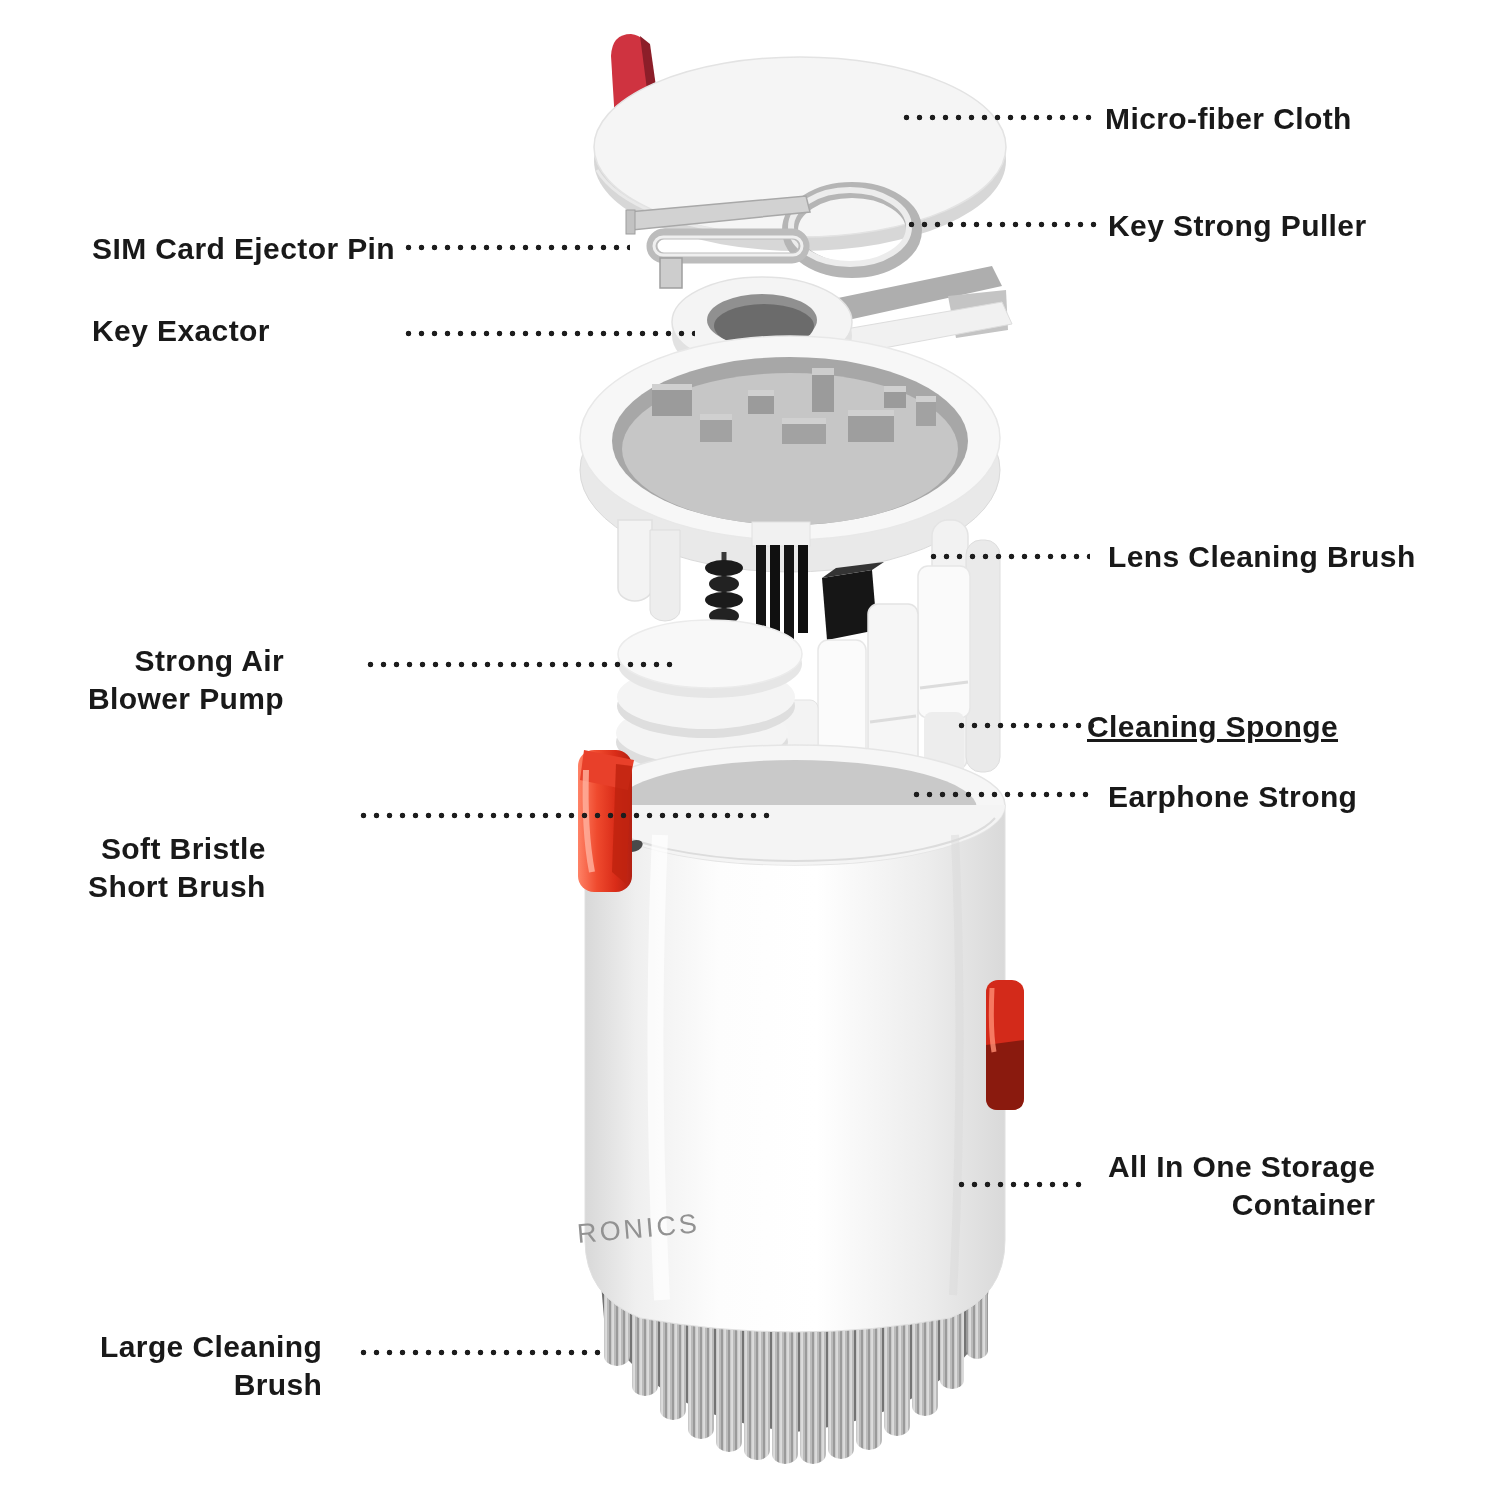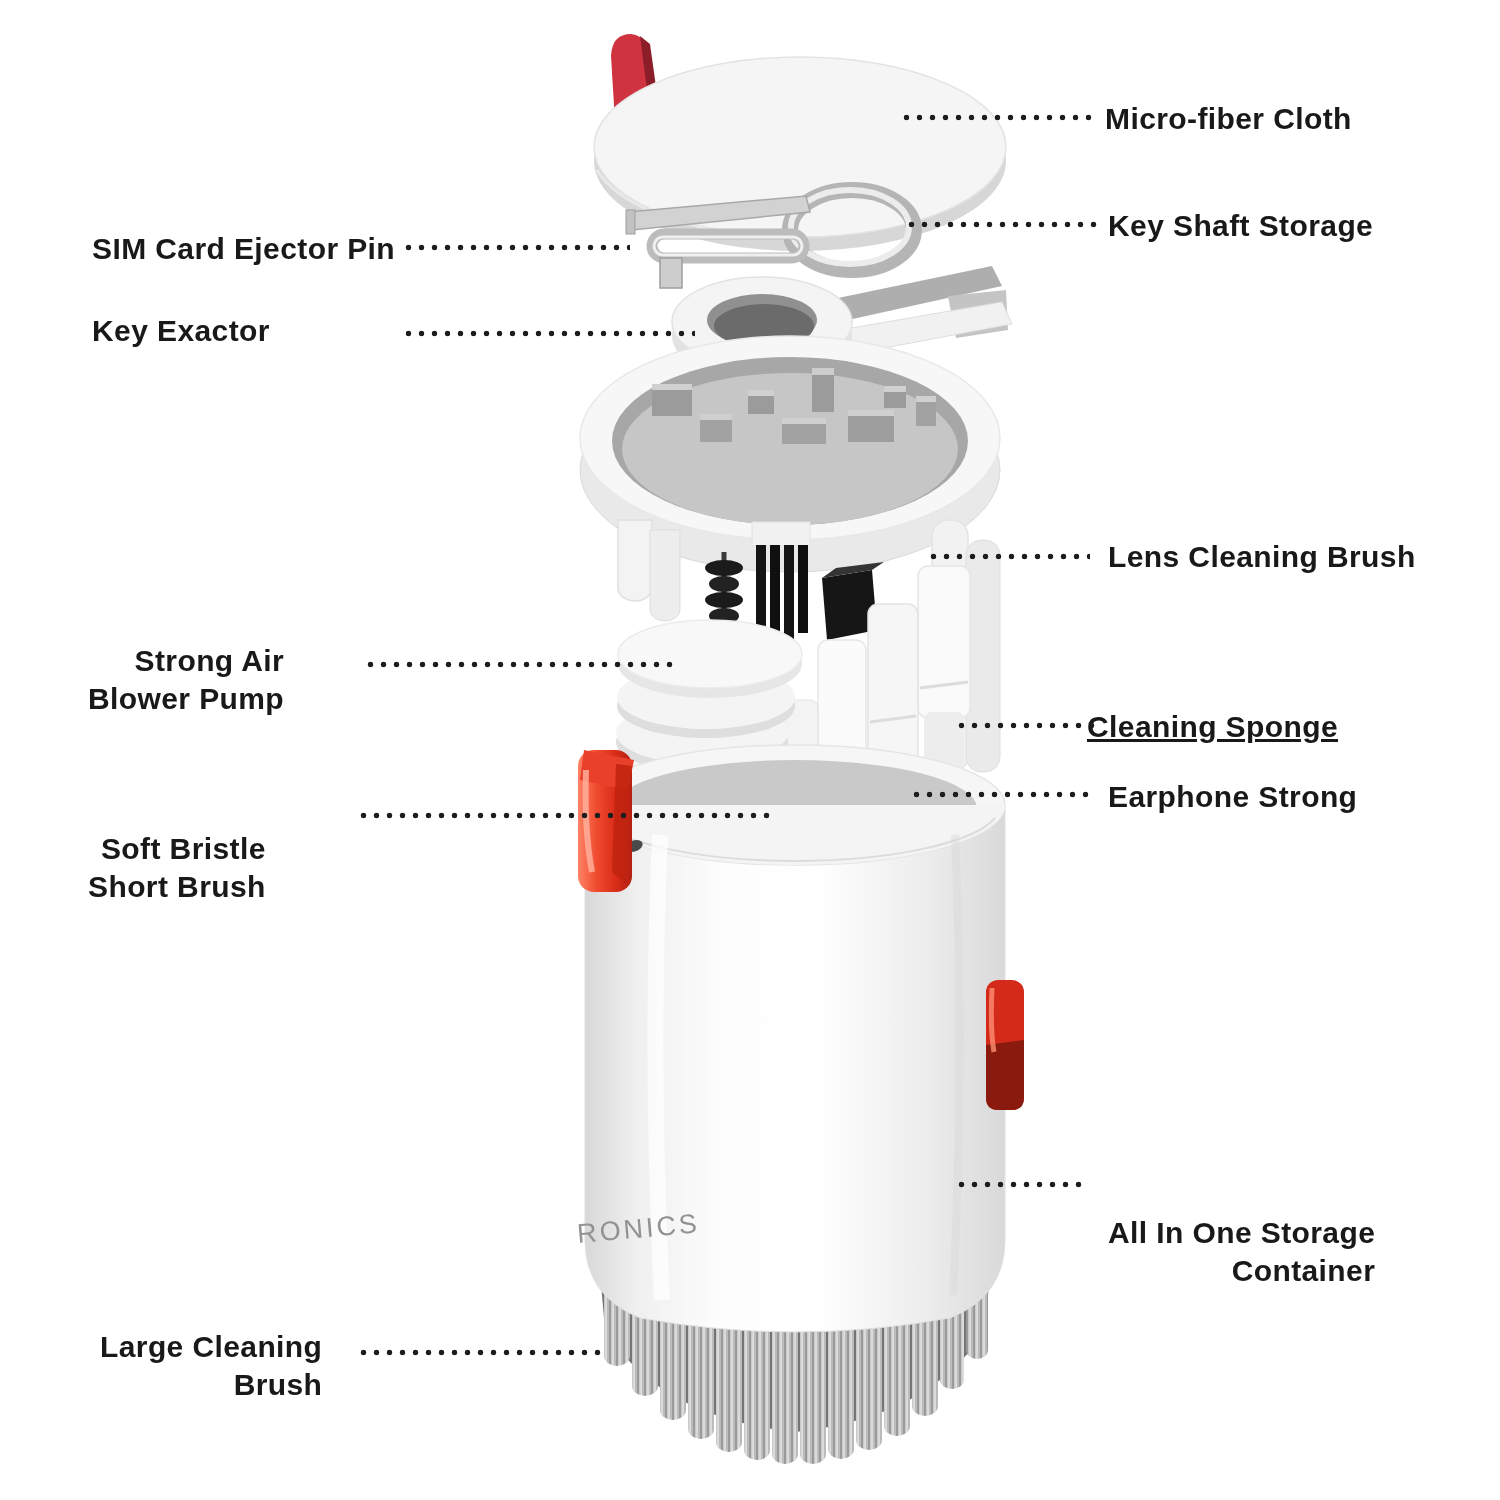--- a/index.html
+++ b/index.html
@@ -200,25 +200,25 @@
   <div class="label" style="left:92px;top:230px;">SIM Card Ejector Pin</div>
   <div class="label" style="left:92px;top:312px;">Key Exactor</div>
   <div class="label" style="left:88px;top:642px;">Strong Air
 Blower Pump</div>
   <div class="label" style="left:88px;top:796px;margin-top:34px;">Soft Bristle
 Short Brush</div>
   <div class="label" style="left:100px;top:1328px;">Large Cleaning
 Brush</div>
 
   <div class="label" style="left:1105px;top:100px;">Micro-fiber Cloth</div>
-  <div class="label" style="left:1108px;top:207px;">Key Shaft Storage</div>
+  <div class="label" style="left:1108px;top:207px;">Key Strong Puller</div>
   <div class="label" style="left:1108px;top:538px;">Lens Cleaning Brush</div>
   <div class="label" style="left:1087px;top:708px;text-decoration:underline;">Cleaning Sponge</div>
   <div class="label" style="left:1108px;top:778px;">Earphone Strong</div>
-  <div class="label" style="left:1108px;top:1214px;">All In One Storage
+  <div class="label" style="left:1108px;top:1148px;">All In One Storage
 Container</div>
 
   <div class="dots" style="left:405px;top:244px;width:225px;"></div>
   <div class="dots" style="left:405px;top:330px;width:290px;"></div>
   <div class="dots" style="left:367px;top:661px;width:310px;"></div>
   <div class="dots" style="left:360px;top:812px;width:415px;"></div>
   <div class="dots" style="left:360px;top:1349px;width:245px;"></div>
   <div class="dots" style="left:903px;top:114px;width:190px;"></div>
   <div class="dots" style="left:908px;top:221px;width:190px;"></div>
   <div class="dots" style="left:930px;top:553px;width:160px;"></div>

